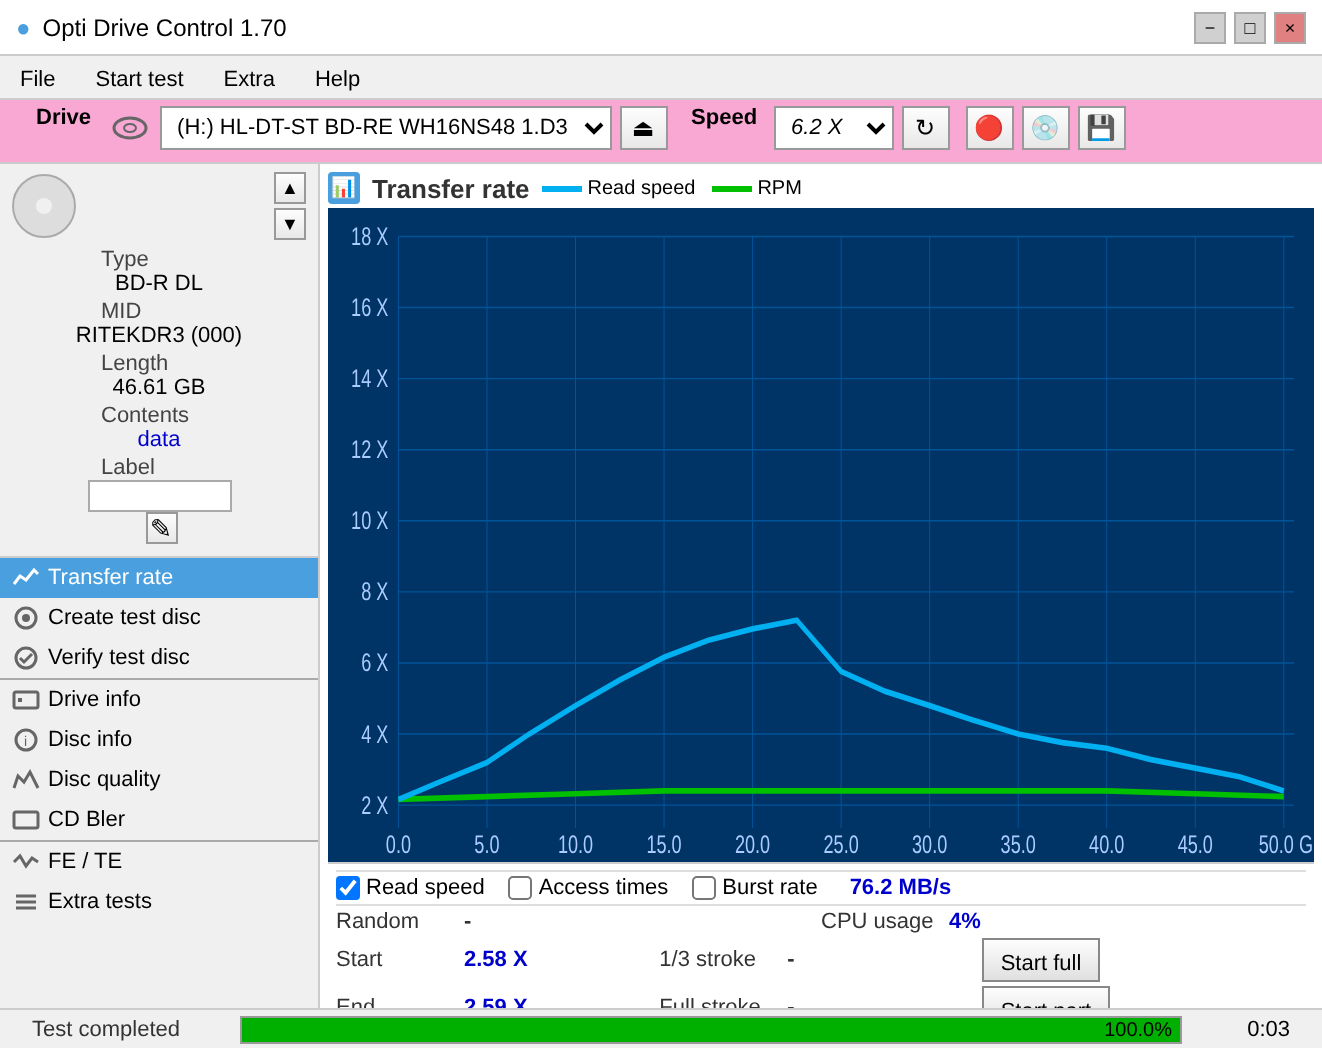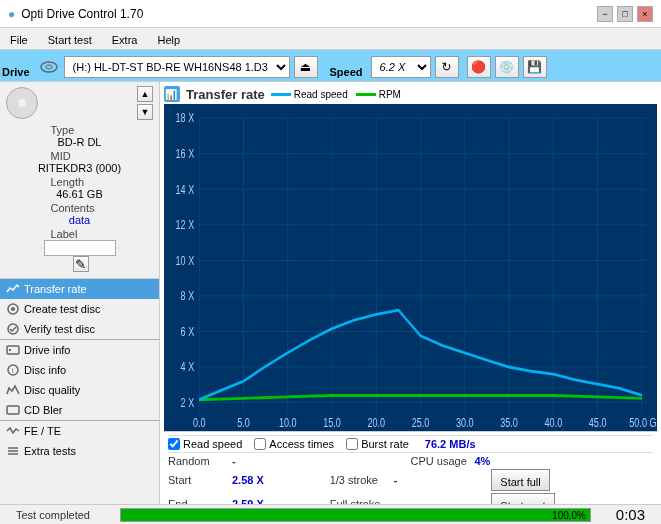--- a/index.html
+++ b/index.html
@@ -26,24 +26,24 @@
       padding: 2px 4px;
       border-bottom: 1px solid #ccc;
       height: 22px;
       align-items: flex-end;
       gap: 8px;
     }
     .menu-item { padding: 1px 6px; cursor: pointer; font-size: 11px; }
     
     
     .drive-toolbar {
-      background: #7dd3fc;
-      display: flex;
-      align-items: flex-end;
-      padding: 3px 2px;
+      background: #f9a8d4;
+      display: flex;
+      align-items: flex-start;
+      padding: 3px 18px;
       border-bottom: 1px solid #ccc;
       height: 32px;
       gap: 4px;
     }
     .drive-label { font-weight: bold; font-size: 11px; margin-right: 4px; }
     .drive-select {
       background: white;
       border: 1px solid #999;
       padding: 1px 4px;
       font-size: 11px;
@@ -200,21 +200,21 @@
       height: 100%;
       background: #00b000;
     }
     .progress-text {
       position: absolute;
       right: 4px;
       top: 0;
       font-size: 10px;
       line-height: 14px;
     }
-    .time-label { font-size: 15px; color: #000; width: 50px; text-align: right; }
+    .time-label { font-size: 11px; color: #000; width: 50px; text-align: right; }
     
     
     .chart-container {
       flex: 1;
       display: flex;
       flex-direction: column;
       background: white;
       padding: 4px;
     }
     .chart-header {

